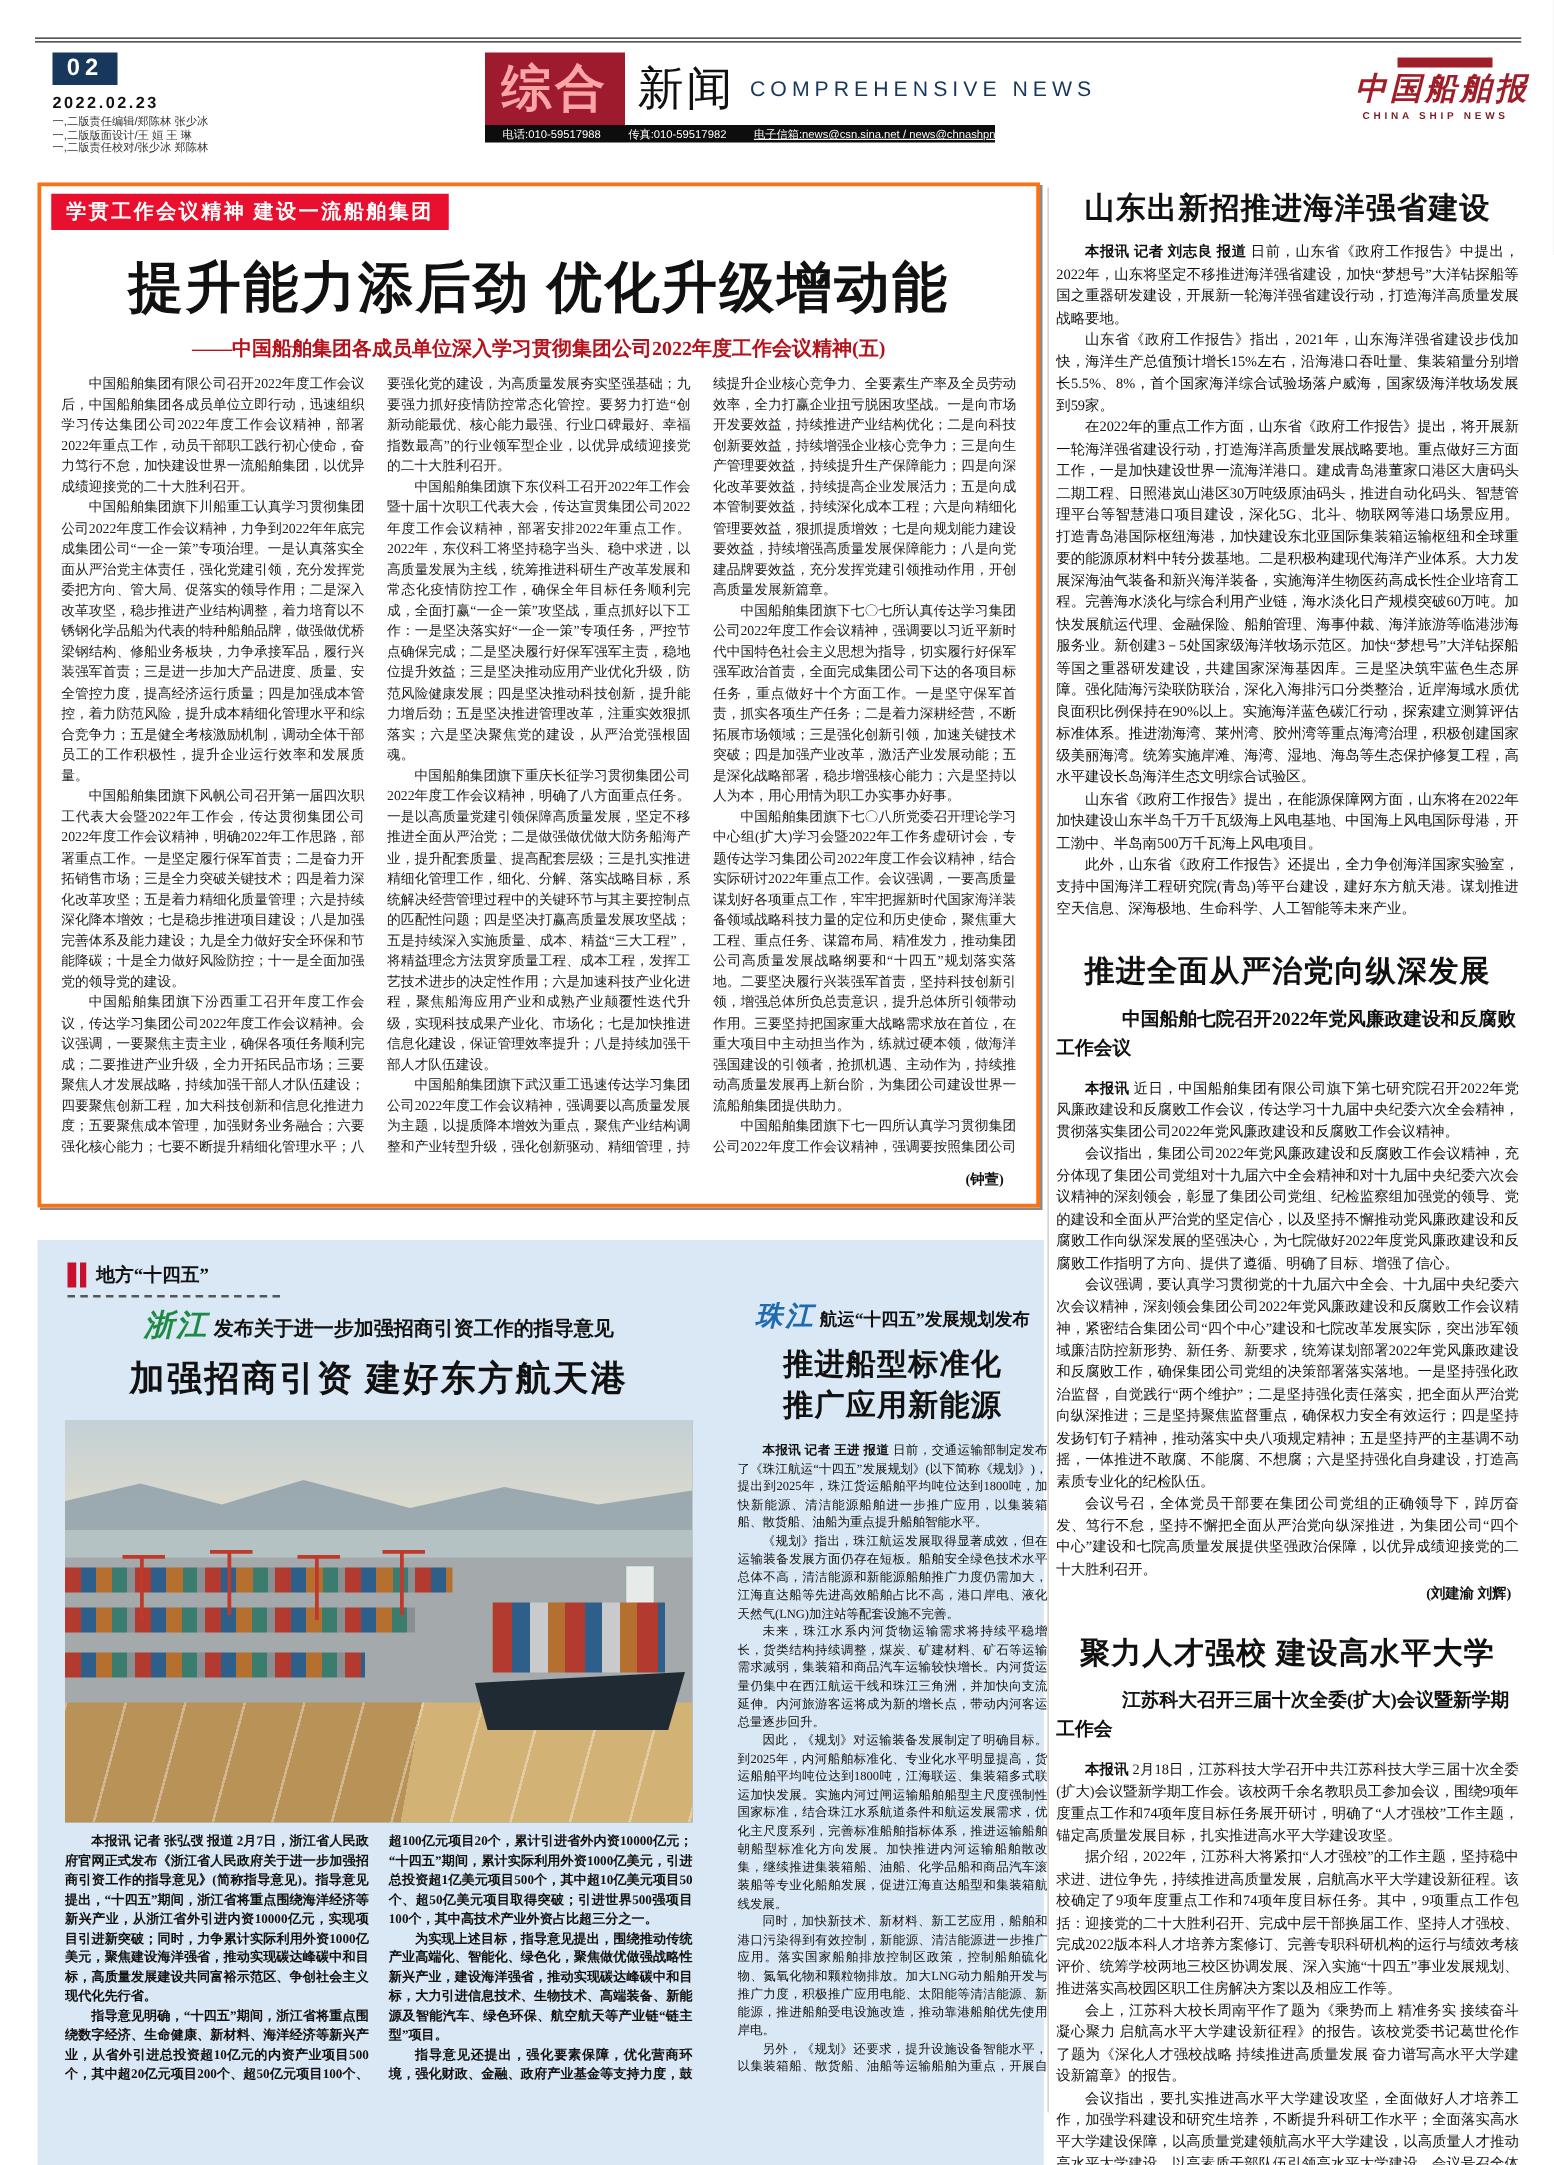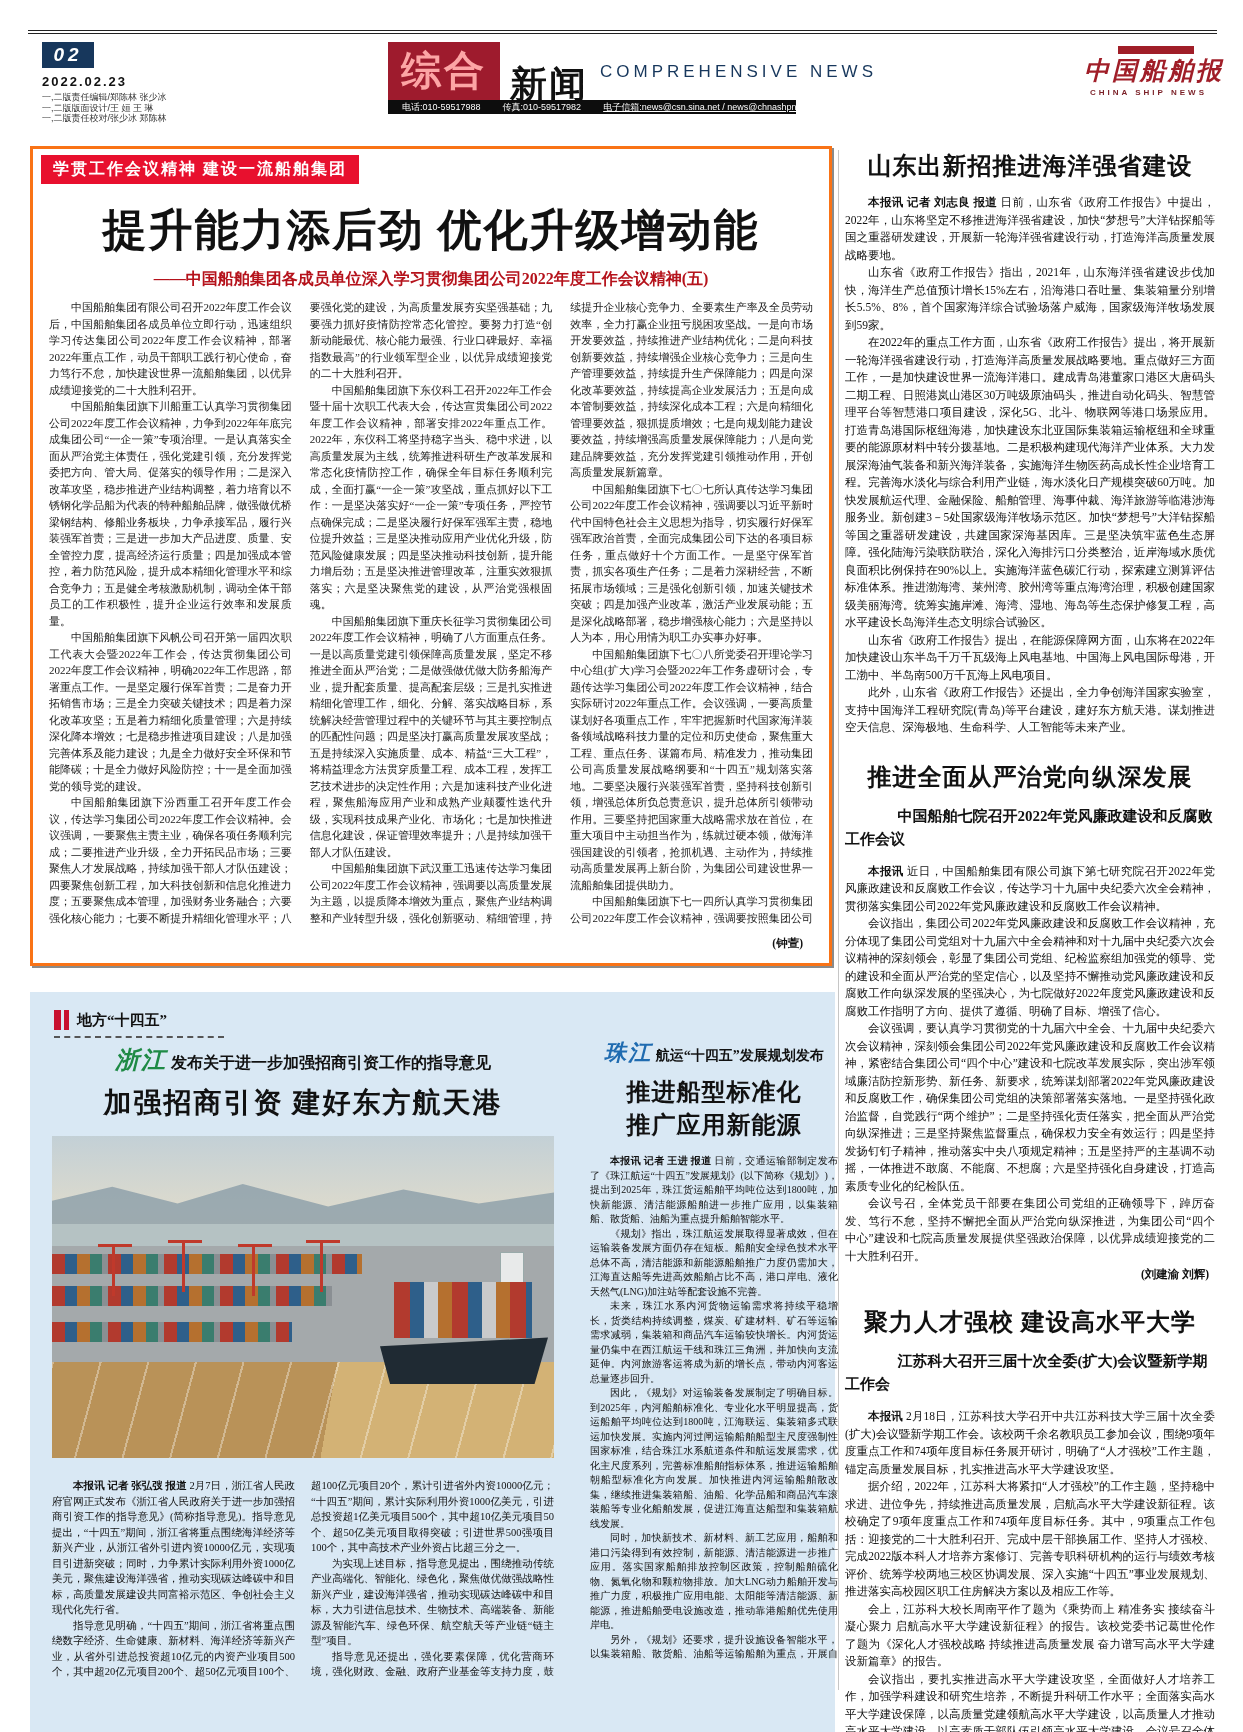--- a/index.html
+++ b/index.html
@@ -3,29 +3,29 @@
 <meta charset="utf-8">
 <style>
   html,body{margin:0;padding:0;background:#e9e9e9;}
   .page{position:relative;width:1243px;height:1732px;margin:0 auto;background:#fff;
         font-family:"Liberation Serif","DejaVu Serif",serif;color:#111;overflow:hidden;}
   
   .top-rule{position:absolute;left:28px;right:26px;top:30px;height:2px;
             border-top:1px solid #222;border-bottom:1px solid #222;}
   .pagenum{position:absolute;left:42px;top:42px;width:52px;height:26px;background:#17375c;
            color:#fff;font-size:19px;font-weight:bold;letter-spacing:4px;text-align:center;
-           line-height:26px;font-family:"Liberation Sans",sans-serif;font-style:italic;}
+           line-height:26px;font-family:"Liberation Sans",sans-serif;}
   .date{position:absolute;left:42px;top:74px;font-size:13px;font-weight:bold;letter-spacing:2px;
         font-family:"Liberation Sans",sans-serif;}
   .credits{position:absolute;left:42px;top:92px;font-size:9px;line-height:10.5px;color:#333;
            font-family:"Liberation Sans",sans-serif;}
   .credits p{margin:0;}
   .mast-red{position:absolute;left:388px;top:42px;width:112px;height:58px;background:#9e1b2d;
             color:#fca5a5;font-size:40px;font-weight:bold;text-align:center;line-height:58px;letter-spacing:3px;}
-  .mast-zh2{position:absolute;left:510px;top:60px;font-size:37px;font-weight:700;letter-spacing:2px;}
+  .mast-zh2{position:absolute;left:510px;top:46px;font-size:37px;font-weight:400;letter-spacing:2px;}
   .mast-en{position:absolute;left:600px;top:62px;font-size:17px;letter-spacing:4px;color:#17375c;
            font-family:"Liberation Sans",sans-serif;}
   .mast-bar{position:absolute;left:388px;top:100px;width:394px;height:14px;background:#0d0d0d;
             color:#fff;font-size:9px;line-height:14px;display:flex;gap:22px;padding-left:14px;
             font-family:"Liberation Sans",sans-serif;white-space:nowrap;overflow:hidden;}
   .mast-bar .em{text-decoration:underline;}
   .logo-tag{position:absolute;left:1118px;top:46px;width:76px;height:8px;background:#a01e28;}
   .logo-zh{position:absolute;left:1084px;top:54px;font-size:25px;font-weight:bold;font-style:italic;
            color:#a01e28;letter-spacing:3px;}
   .logo-en{position:absolute;left:1090px;top:88px;font-size:8px;letter-spacing:3px;color:#7a1f26;
@@ -59,22 +59,22 @@
   .local-label{position:absolute;left:24px;top:18px;display:flex;align-items:center;gap:8px;
                font-size:15px;font-weight:bold;}
   .local-label .bar1{width:7px;height:20px;background:#c8102e;display:inline-block;}
   .local-label .bar2{width:5px;height:20px;background:#c8102e;display:inline-block;margin-left:-5px;}
   .local-dash{position:absolute;left:24px;top:44px;width:170px;border-bottom:2px dashed #555;}
   .zj{position:absolute;left:22px;top:52px;width:502px;}
   .zj-eyebrow{text-align:center;font-size:16px;font-weight:bold;}
   .zj-eyebrow .prov{font-size:24px;font-weight:bold;font-style:italic;color:#1e8a45;letter-spacing:2px;font-family:Liberation Mono, monospace;}
   .zj-headline{text-align:center;font-size:28px;font-weight:900;letter-spacing:2px;margin-top:8px;}
   .photo{position:relative;width:502px;height:322px;margin-top:14px;overflow:hidden;background:#9aa3a8;}
-  .zj-body{margin-top:20px;height:205px;column-count:2;column-gap:16px;font-size:10.5px;
-           line-height:15.5px;text-align:justify;overflow:hidden;}
+  .zj-body{margin-top:8px;height:205px;column-count:2;column-gap:16px;font-size:10.5px;
+           line-height:15.5px;text-align:justify;overflow:hidden;font-weight:bold;}
   .zj-body p{margin:0;text-indent:2em;}
   .pearl{position:absolute;left:560px;top:46px;width:248px;}
   .pearl-eyebrow{text-align:center;font-size:14px;font-weight:bold;}
   .pearl-eyebrow .prov{font-size:22px;font-weight:bold;font-style:italic;color:#1f6bb0;letter-spacing:2px;}
   .pearl-headline{text-align:center;font-size:24px;font-weight:900;line-height:33px;margin-top:8px;letter-spacing:1px;}
   .pearl-body{margin-top:12px;height:508px;font-size:10px;line-height:14.5px;text-align:justify;overflow:hidden;}
   .pearl-body p{margin:0;text-indent:2em;}
   
   .ph-sky{position:absolute;left:0;top:0;right:0;height:92px;
           background:linear-gradient(#c3d0d6,#e3ddcb);}

